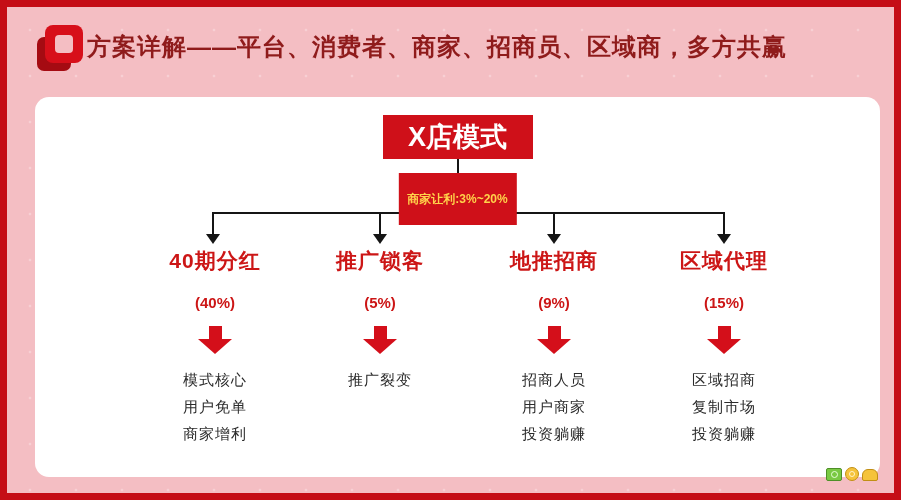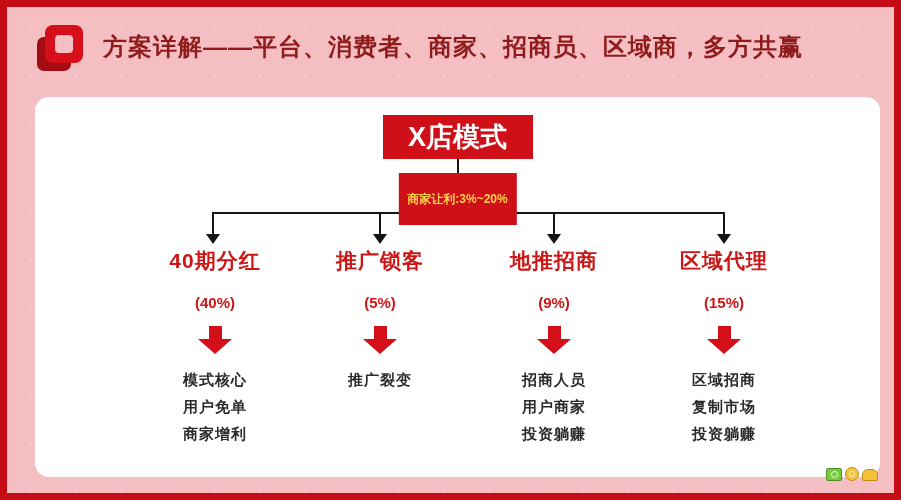--- a/index.html
+++ b/index.html
@@ -4,21 +4,21 @@
 <style>
   html,body{margin:0;padding:0;background:#fff;}
   body{font-family:"Liberation Sans","DejaVu Sans",sans-serif;}
   .stage{position:relative;width:901px;height:500px;box-sizing:border-box;
     background:#f4bec3;border:7px solid #c50d16;overflow:hidden;}
   .stage::before{content:"";position:absolute;inset:0;
     background-image:radial-gradient(rgba(255,255,255,.28) 1.5px, transparent 1.6px);
     background-size:46px 46px;pointer-events:none;}
 
   
-  .header{position:absolute;left:30px;top:16px;display:flex;align-items:center;gap:18px;z-index:2;text-align:center;}
+  .header{position:absolute;left:30px;top:16px;display:flex;align-items:center;gap:2px;z-index:2;text-align:center;}
   .hicon{position:relative;width:48px;height:48px;flex:0 0 auto;}
   .hicon .back{position:absolute;left:0;bottom:0;width:34px;height:34px;background:#a50b12;border-radius:7px;}
   .hicon .front{position:absolute;right:2px;top:2px;width:38px;height:38px;background:#d70f1a;border-radius:8px;}
   .hicon .front::after{content:"";position:absolute;left:10px;top:10px;width:18px;height:18px;
     background:#f4bec3;border-radius:4px;}
   .htitle{font-size:24px;font-weight:bold;color:#8f1b1b;letter-spacing:1px;white-space:nowrap;}
 
   
   .panel{position:absolute;left:28px;top:90px;width:845px;height:380px;background:#ffffff;border-radius:14px;z-index:1;}
 
@@ -33,21 +33,21 @@
   .arrowhead{position:absolute;width:0;height:0;border-left:7px solid transparent;
     border-right:7px solid transparent;border-top:10px solid #151515;z-index:2;}
 
   .branch{position:absolute;top:150px;width:160px;text-align:center;z-index:3;}
   .b-title{font-size:21px;font-weight:bold;color:#cc1616;letter-spacing:1px;}
   .b-pct{margin-top:19px;font-size:15px;font-weight:bold;color:#cc1616;}
   .bigarrow{margin:15px auto 12px;width:34px;}
   .bigarrow .stem{width:13px;height:13px;background:#d40f1a;margin:0 auto;}
   .bigarrow .head{width:0;height:0;border-left:17px solid transparent;
     border-right:17px solid transparent;border-top:15px solid #d40f1a;}
-  .b-items div{font-size:15px;font-weight:bold;color:#2b2b2b;line-height:27px;letter-spacing:1px;}
+  .b-items div{font-size:15px;font-weight:normal;color:#2b2b2b;line-height:27px;letter-spacing:1px;}
 
   
   .wm{position:absolute;right:16px;bottom:12px;display:flex;gap:3px;align-items:flex-end;z-index:4;}
   .wm .money{width:14px;height:11px;background:#7ac943;border:1px solid #4e8f27;border-radius:2px;position:relative;}
   .wm .money::after{content:"";position:absolute;left:4px;top:2px;width:5px;height:5px;border:1px solid #e8ffd8;border-radius:50%;}
   .wm .coin{width:12px;height:12px;background:#f5c33b;border:1px solid #c18f14;border-radius:50%;position:relative;}
   .wm .coin::after{content:"";position:absolute;left:3px;top:3px;width:4px;height:4px;border:1px solid #fff3c9;border-radius:50%;}
   .wm .ingot{width:14px;height:10px;background:#f5c33b;border:1px solid #c18f14;border-radius:6px 6px 2px 2px;}
 </style>
 </head>

